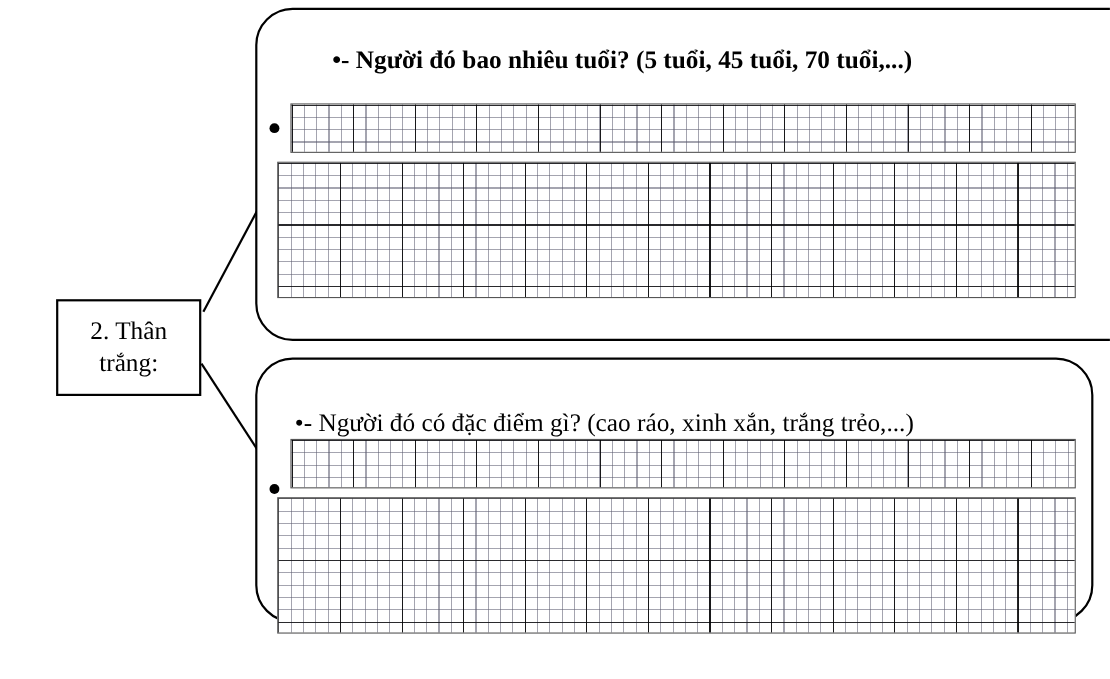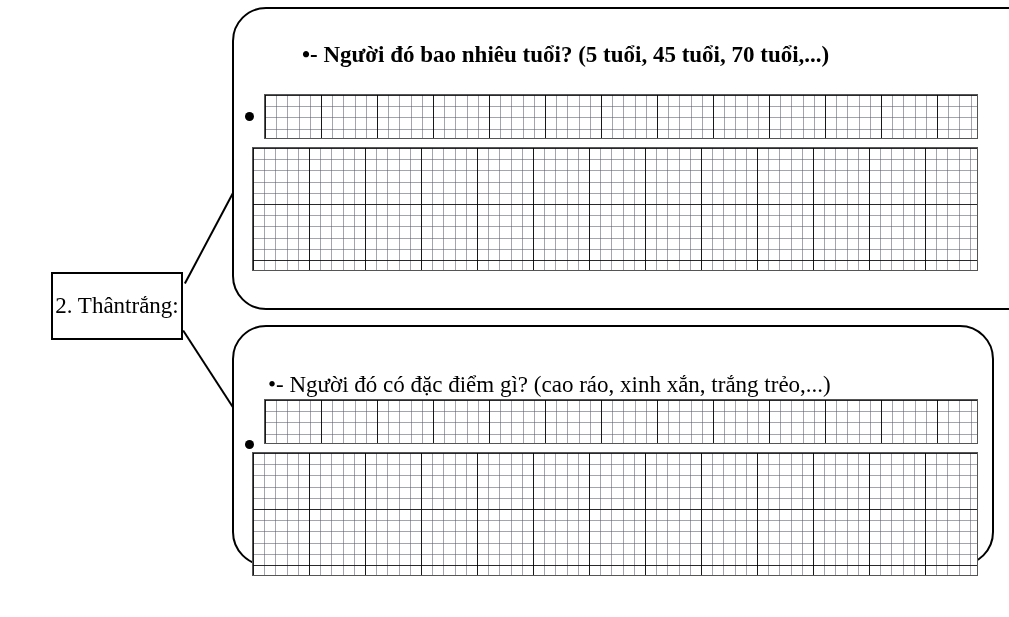--- a/index.html
+++ b/index.html
@@ -15,25 +15,25 @@
     color: #000000;
     overflow: hidden;
   }
 
   
   .label-box {
     position: absolute;
     left: 51px;
     top: 272px;
     width: 132px;
-    height: 68px;
+    height: 88px;
     border: 2px solid #000;
     box-sizing: border-box;
     display: flex;
-    flex-direction: row;
+    flex-direction: column;
     align-items: center;
     justify-content: center;
     font-size: 23px;
     line-height: 1.25;
     text-align: center;
   }
 
   
   .connector {
     position: absolute;

